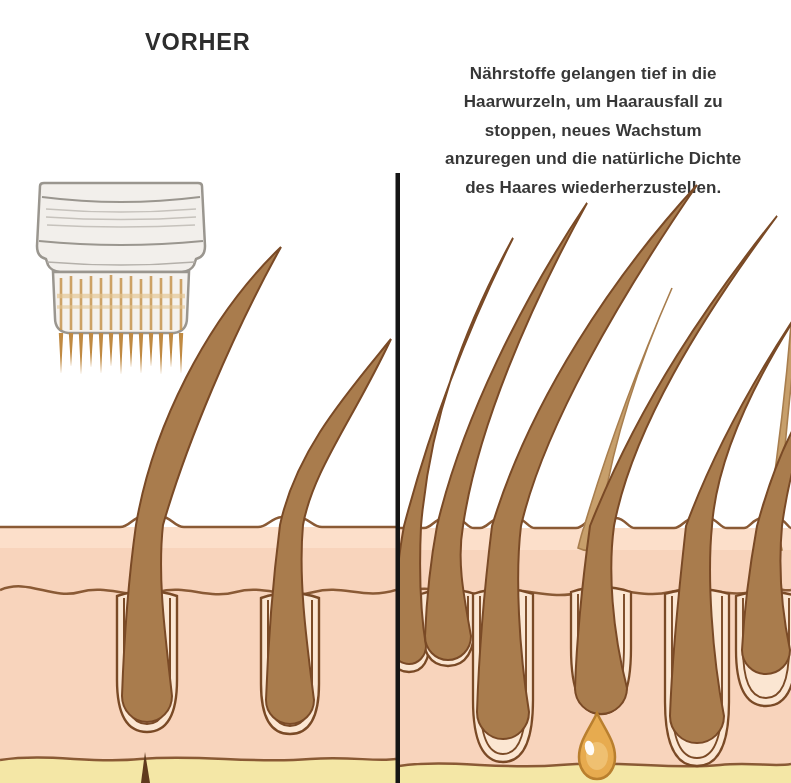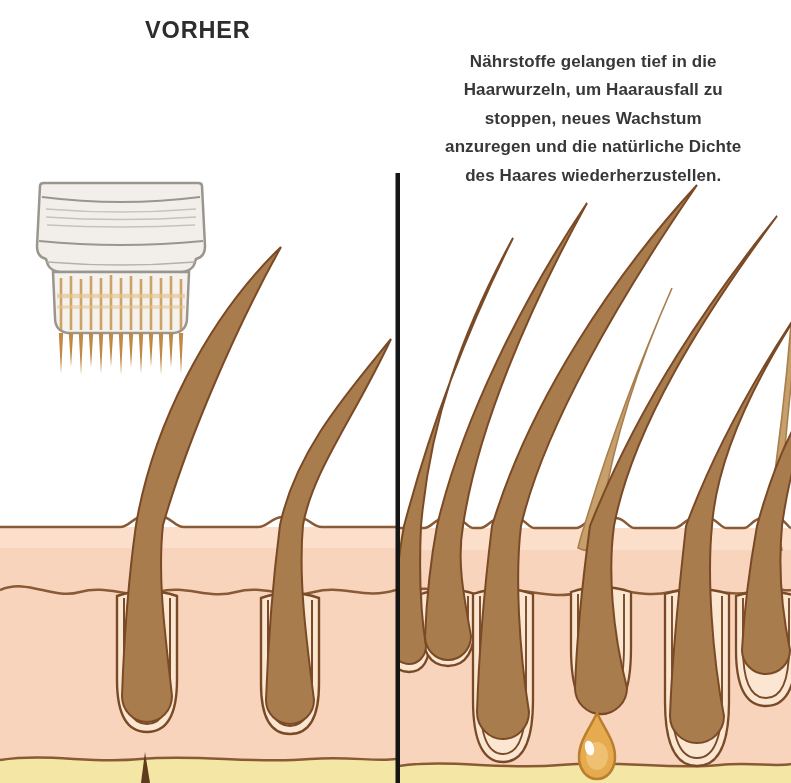--- a/index.html
+++ b/index.html
@@ -7,21 +7,21 @@
   body { font-family: "Liberation Sans", sans-serif; }
   .stage {
     position: relative;
     width: 791px;
     height: 783px;
     background: #ffffff;
     overflow: hidden;
   }
   .header {
     position: absolute;
-    top: 4px; left: 0;
+    top: 16px; left: 0;
     width: 791px;
     height: 180px;
     display: flex;
   }
   .col {
     width: 50%;
     padding-top: 13px;
     text-align: center;
   }
   .col h1 {

